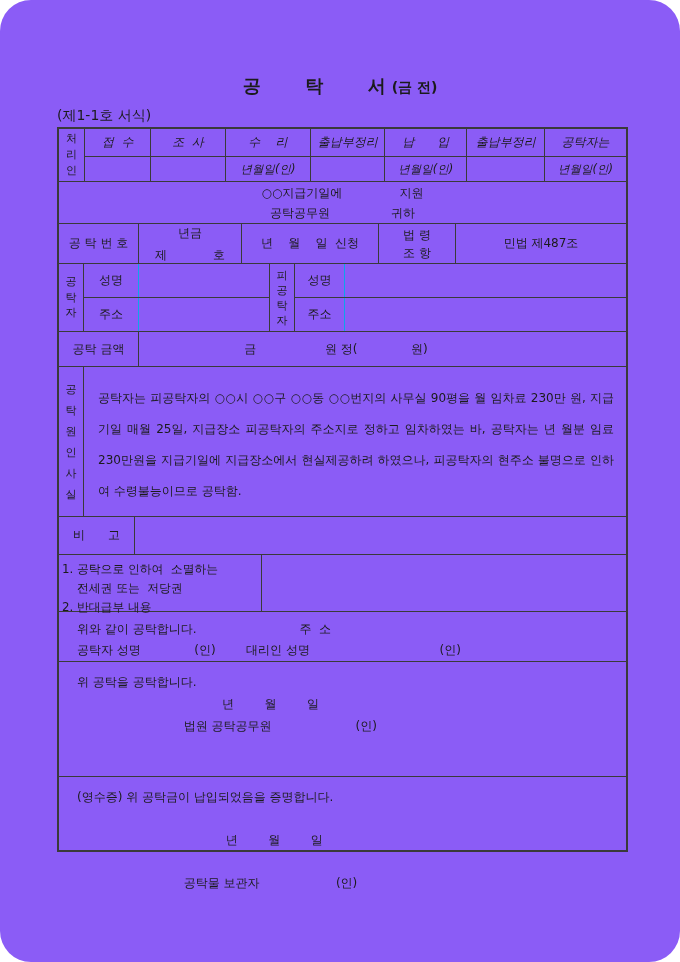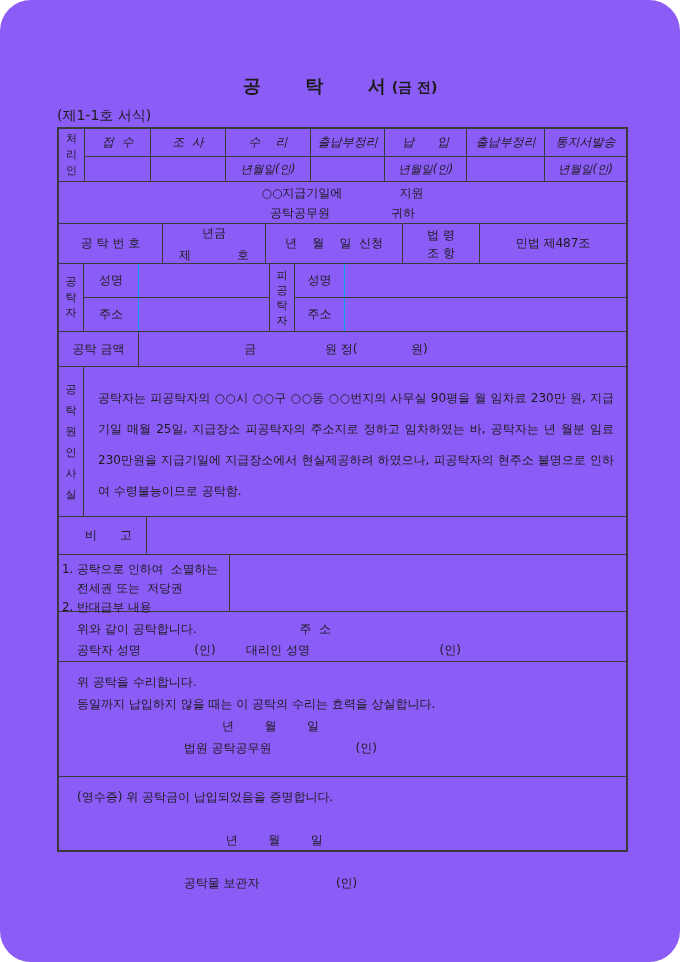--- a/index.html
+++ b/index.html
@@ -37,21 +37,21 @@
   .pcol { display:flex; flex-direction:column;font-style:italic; }
   .pcol .ph { height:28px; border-bottom:1px solid #3a3a3a; display:flex; align-items:center; justify-content:center; white-space:pre; }
   .pcol .ps { flex:1; display:flex; align-items:center; justify-content:center; white-space:pre; font-size:11.5px; }
 
   
   .rowB { height:42px; flex-direction:column; justify-content:center; }
   .rowB div { text-align:center; white-space:pre; line-height:20px; }
 
   
   .rowC { height:40px; }
-  .rowC .c1 { width:104px; }
+  .rowC .c1 { width:80px; }
   .rowC .c2 { width:103px; line-height:22px; }
   .rowC .c3 { width:137px; }
   .rowC .c4 { width:77px; line-height:18px; }
   .rowC .c5 { flex:1; }
   .rowC .ctr { white-space:pre-wrap; text-align:center; }
 
   
   .rowD { height:68px; }
   .rowD .vlabel { width:25px; }
   .vlabel.four { font-size:11px; line-height:15px; }
@@ -68,26 +68,26 @@
   .rowE { height:35px; }
   .rowE .c1 { width:80px; }
   .rowE .val { flex:1; display:flex; align-items:center; white-space:pre; padding-left:10px; }
 
   
   .rowF { height:150px; }
   .rowF .vlabel { width:25px; line-height:21px; }
   .rowF .txt { flex:1; padding:16px 12px 0 14px; line-height:31px; text-align:justify; }
 
   
-  .rowG { height:38px;padding-left:12px; }
+  .rowG { height:38px; }
   .rowG .c1 { width:76px; white-space:pre; }
 
   
   .rowH { height:57px; }
-  .rowH .c1 { width:171px; padding:5px 2px 0 3px; line-height:19px; font-size:11.8px; }
+  .rowH .c1 { width:203px; padding:5px 2px 0 3px; line-height:19px; font-size:11.8px; }
   .rowH .c2 { flex:1; }
 
   
   .rowI { height:50px; flex-direction:column; padding:7px 0 0 18px; line-height:21px; }
   .rowI div { white-space:pre; }
 
   
   .rowJ { height:115px; flex-direction:column; padding:9px 0 0 18px; line-height:22px; }
   .rowJ div { white-space:pre; }
 
@@ -129,21 +129,21 @@
       </div>
       <div class="pcol cell-r" style="flex:1.05">
         <div class="ph">납      입</div>
         <div class="ps">년월일(인)</div>
       </div>
       <div class="pcol cell-r" style="flex:1.0">
         <div class="ph">출납부정리</div>
         <div class="ps"></div>
       </div>
       <div class="pcol" style="flex:1.05">
-        <div class="ph">통지서발송</div>
+        <div class="ph">공탁자는</div>
         <div class="ps">년월일(인)</div>
       </div>
     </div>
 
     <div class="frow rowB">
       <div>○○지급기일에               지원</div>
       <div>공탁공무원                귀하</div>
     </div>
 
     <div class="frow rowC">
@@ -212,22 +212,21 @@
 2. 반대급부 내용</div>
       <div class="c2"></div>
     </div>
 
     <div class="frow rowI">
       <div>위와 같이 공탁합니다.                           주  소</div>
       <div>공탁자 성명              (인)        대리인 성명                                  (인)</div>
     </div>
 
     <div class="frow rowJ">
-      <div>위 공탁을 수리합니다.</div>
-      <div>동일까지 납입하지 않을 때는 이 공탁의 수리는 효력을 상실합니다.</div>
+      <div>위 공탁을 공탁합니다.</div>
       <div>                                      년        월        일</div>
       <div>                            법원 공탁공무원                      (인)</div>
     </div>
 
     <div class="frow rowK">
       <div>(영수증) 위 공탁금이 납입되었음을 증명합니다.</div>
       <div>                                       년        월        일</div>
       <div>                            공탁물 보관자                    (인)</div>
     </div>
 

